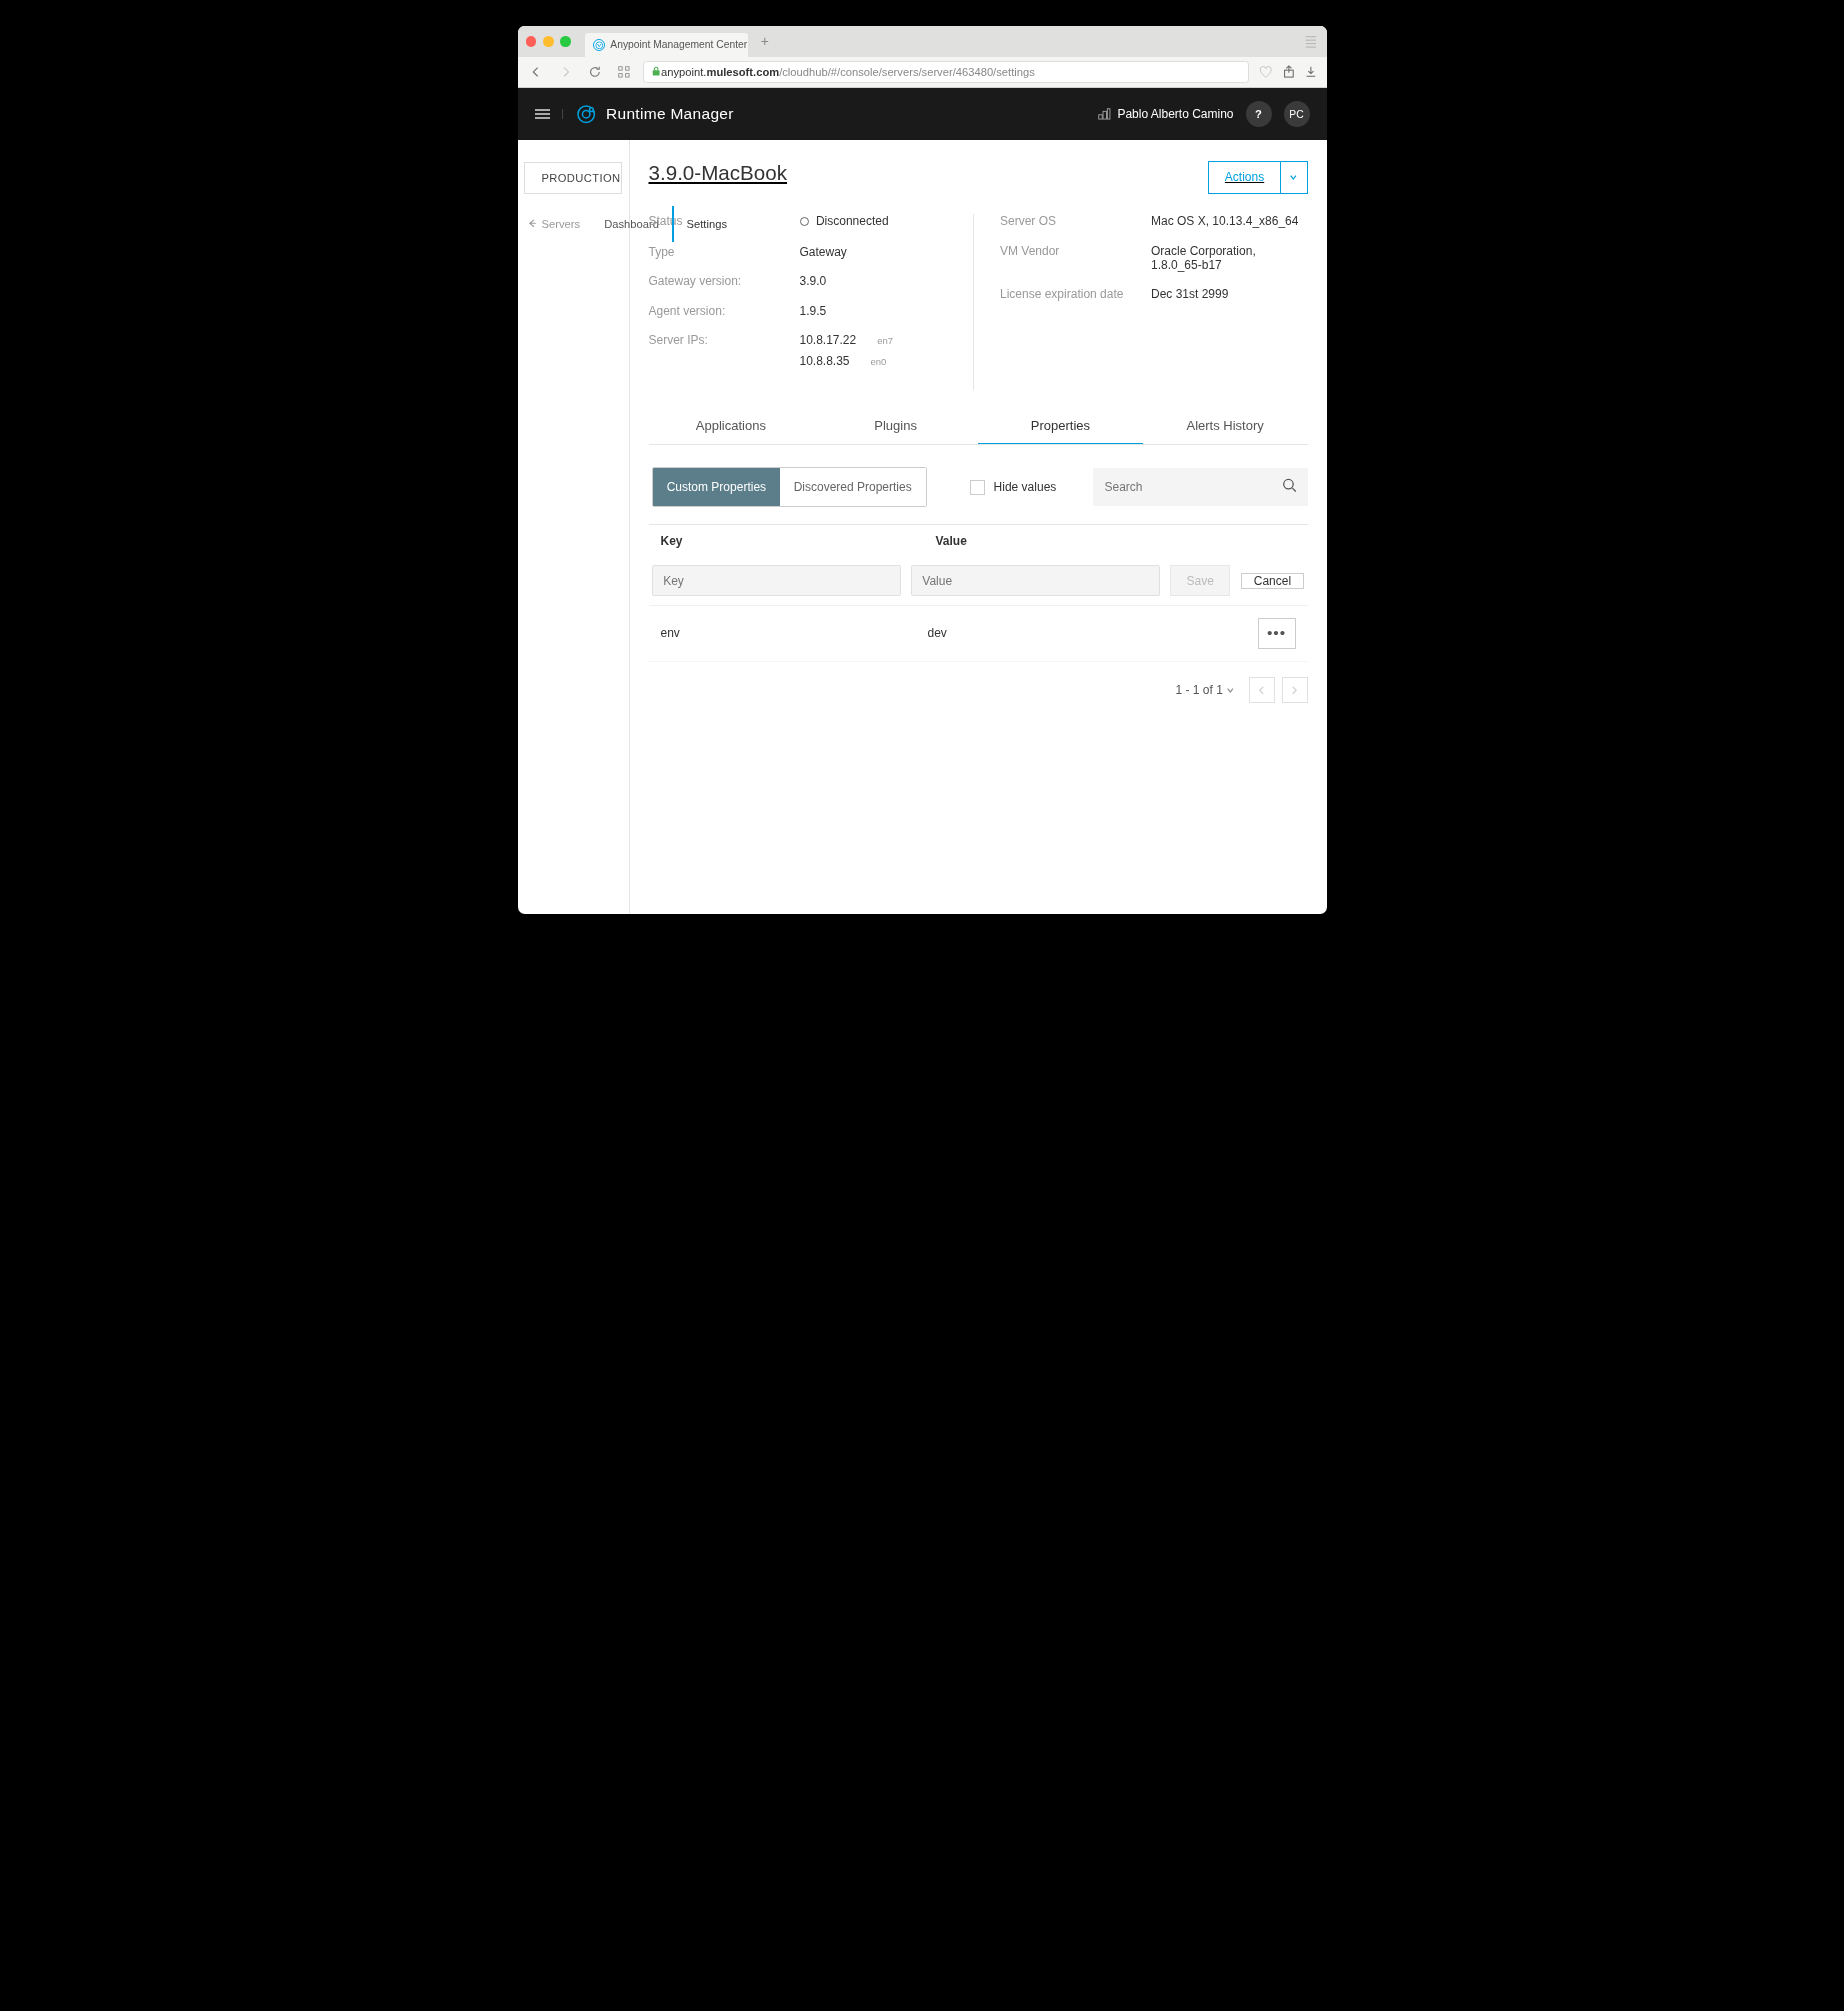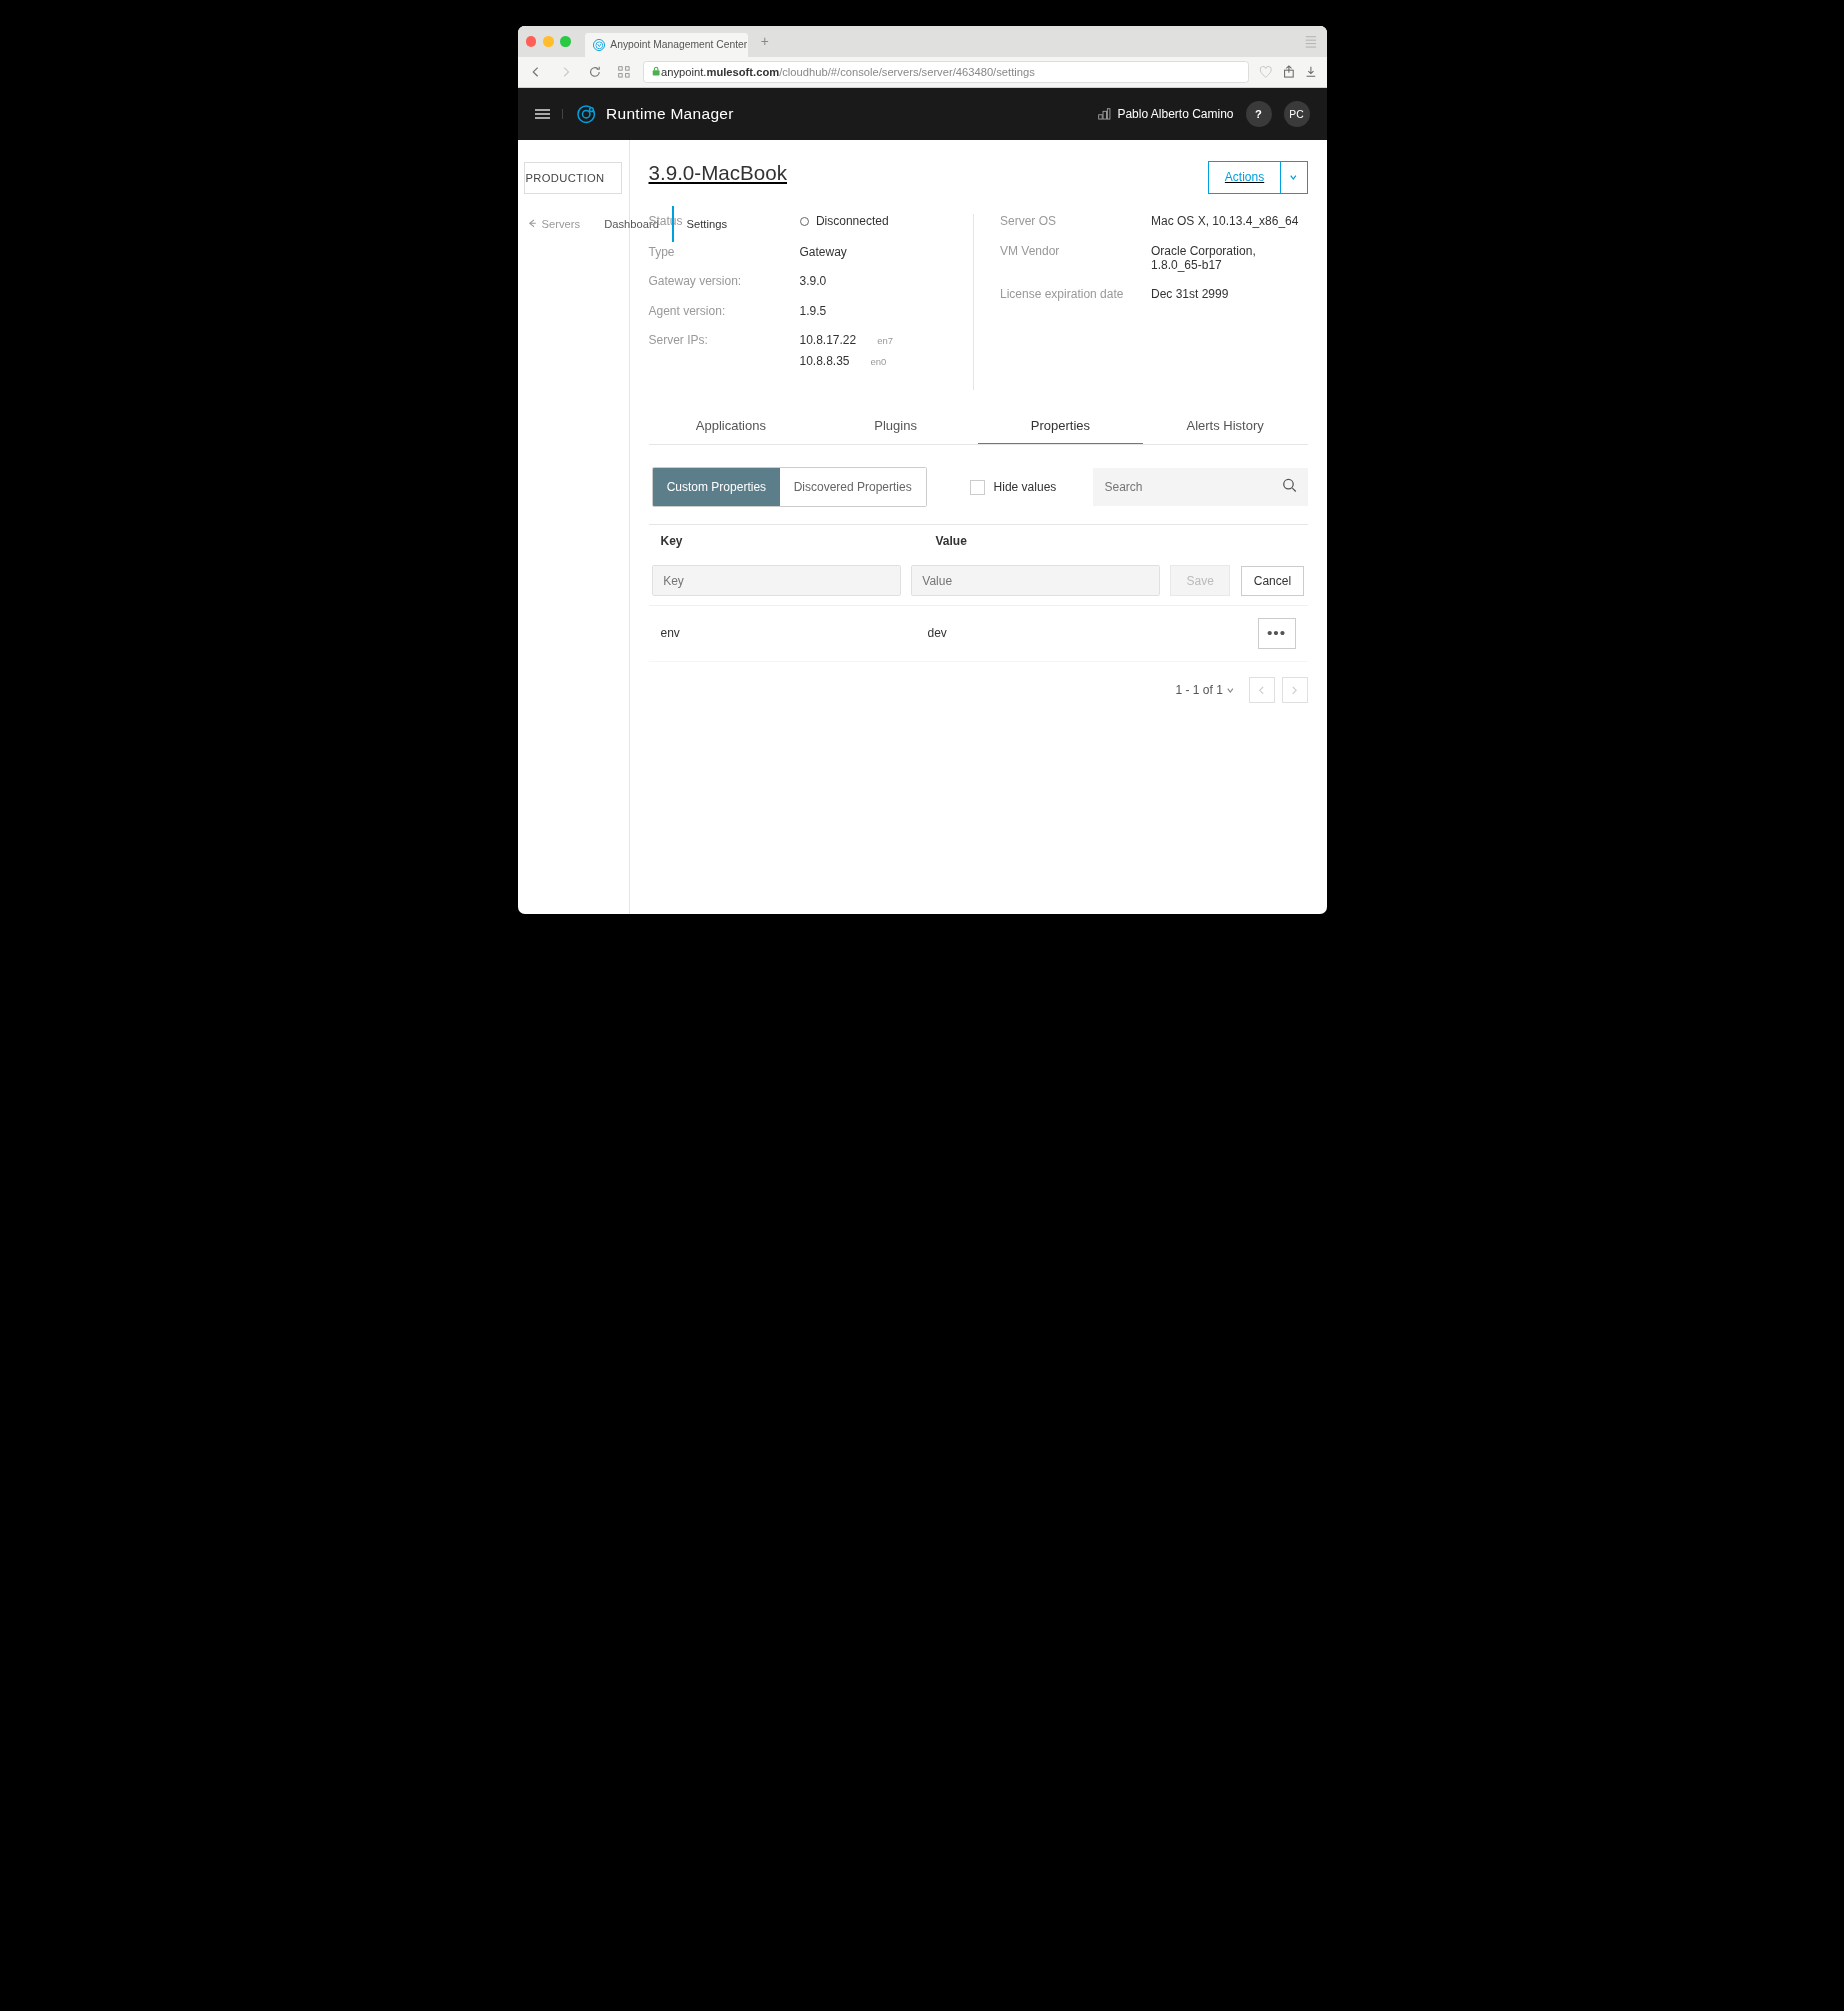--- a/index.html
+++ b/index.html
@@ -38,21 +38,21 @@
 .header-right { margin-left: auto; display: flex; align-items: center; gap: 12px; }
 .org-section { display: flex; align-items: center; gap: 6.9px; font-size: 12px; }
 .org-icon { color: #aaa; }
 .icon-circle { width: 26px; height: 26px; border-radius: 50%; display: flex; align-items: center; justify-content: center; font-size: 11.2px; }
 .help-circle { background: #3a3a3a; color: #fff; font-weight: bold; }
 .user-circle { background: #3a3a3a; color: #fff; font-size: 10.3px; }
 
 
 .content { display: flex; min-height: 774px; }
 .sidebar { width: 112px; border-right: 0.9px solid #e5e5e5; padding-top: 13.8px; flex-shrink: 0; }
-.env-box { margin: 8.6px 6.9px 12px 6.9px; border: 0.9px solid #ddd; padding: 8.6px 0; text-align: left; font-size: 11.2px; color: #444; letter-spacing: 0.4px; cursor: pointer; }
+.env-box { margin: 8.6px 6.9px 12px 6.9px; border: 0.9px solid #ddd; padding: 8.6px 0; text-align: right; font-size: 11.2px; color: #444; letter-spacing: 0.4px; cursor: pointer; }
 .sidebar-nav { display: flex; flex-direction: row; }
 .sidebar-back { display: flex; align-items: center; gap: 5.2px; padding: 6.9px 10.3px; font-size: 11.2px; color: #999; cursor: pointer; }
 .sidebar-item { padding: 12px 13.8px; font-size: 11.2px; color: #555; cursor: pointer; }
 .sidebar-item.active { color: #333; font-weight: 500; position: relative; }
 .sidebar-item.active::before { content: ''; position: absolute; left: -0.9px; top: 0; bottom: 0; width: 2.6px; background: #00a0df; }
 
 .main { flex: 1; padding: 20.6px 19px; }
 .page-header { display: flex; margin-bottom: 20.6px; text-decoration: underline; }
 .page-title { font-size: 20.6px; font-weight: 300; color: #333; }
 .actions-btn { margin-left: auto; display: flex; border: 0.9px solid #00a0df; color: #00a0df; cursor: pointer; }
@@ -90,21 +90,21 @@
 .search-box .search-icon { position: absolute; right: 10.3px; top: 50%; transform: translateY(-50%); color: #666; }
 
 .props-table { border-top: 0.9px solid #e5e5e5; }
 .props-head { display: flex; padding: 8.6px 12px; font-size: 12px; font-weight: 600; color: #333; }
 .props-head .th-key { width: 275px; }
 .props-head .th-value { flex: 1; }
 .props-row { display: flex; align-items: center; padding: 8.6px 3.4px; gap: 10.3px; border-bottom: 0.9px solid #f0f0f0; }
 .props-row input { flex: 1; height: 31px; padding: 0 10.3px; background: #f4f4f4; border: 0.9px solid #e0e0e0; border-radius: 1.7px; font-size: 12px; outline: none; }
 .props-row input:first-of-type { max-width: 250px; }
 .save-btn { height: 31px; padding: 0 15.5px; background: #f4f4f4; border: 0.9px solid #e8e8e8; color: #bbb; cursor: not-allowed; font-size: 12px; }
-.cancel-btn { height: 30px; padding: 0 12px; background: #fff; border: 0.9px solid #ccc; color: #333; cursor: pointer; font-size: 12px; }
+.cancel-btn { height: 16px; padding: 0 12px; background: #fff; border: 0.9px solid #ccc; color: #333; cursor: pointer; font-size: 12px; }
 .props-data-row { display: flex; padding: 12px 12px; font-size: 12px; color: #333; align-items: center; border-bottom: 0.9px solid #f5f5f5; }
 .props-data-row .cell-key { width: 267px; }
 .props-data-row .cell-value { flex: 1; }
 .more-btn { width: 38px; height: 31px; border: 0.9px solid #ccc; background: #fff; display: flex; align-items: center; justify-content: center; cursor: pointer; font-size: 15.5px; letter-spacing: 0.9px; color: #555; }
 .pagination { display: flex; align-items: center; justify-content: flex-end; padding: 15.5px 0; gap: 6.9px; font-size: 12px; color: #555; }
 .page-btn { width: 26px; height: 26px; border: 0.9px solid #e0e0e0; background: #fff; display: flex; align-items: center; justify-content: center; cursor: pointer; color: #bbb; }
 .page-info { margin-right: 6.9px; display: flex; align-items: center; gap: 3.4px; }
 </style>
 </head>
 <body>

